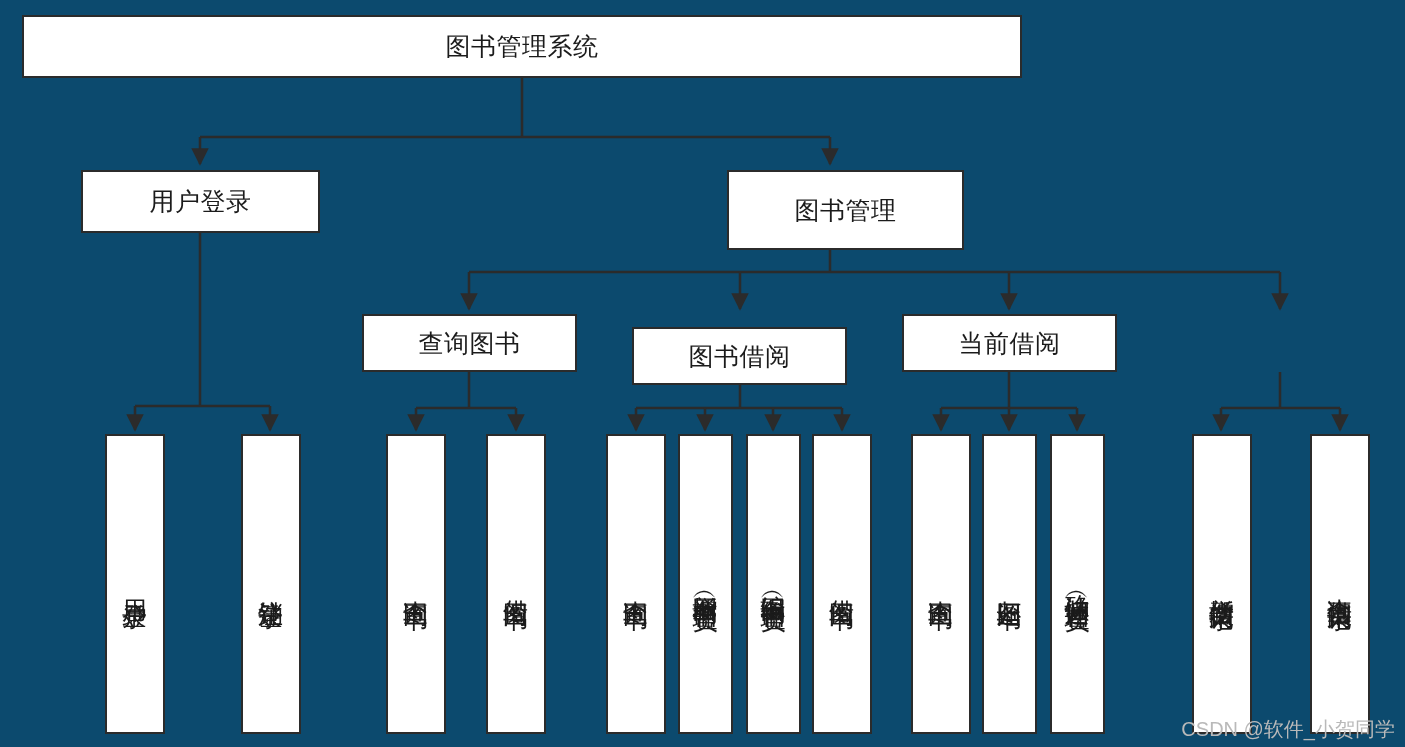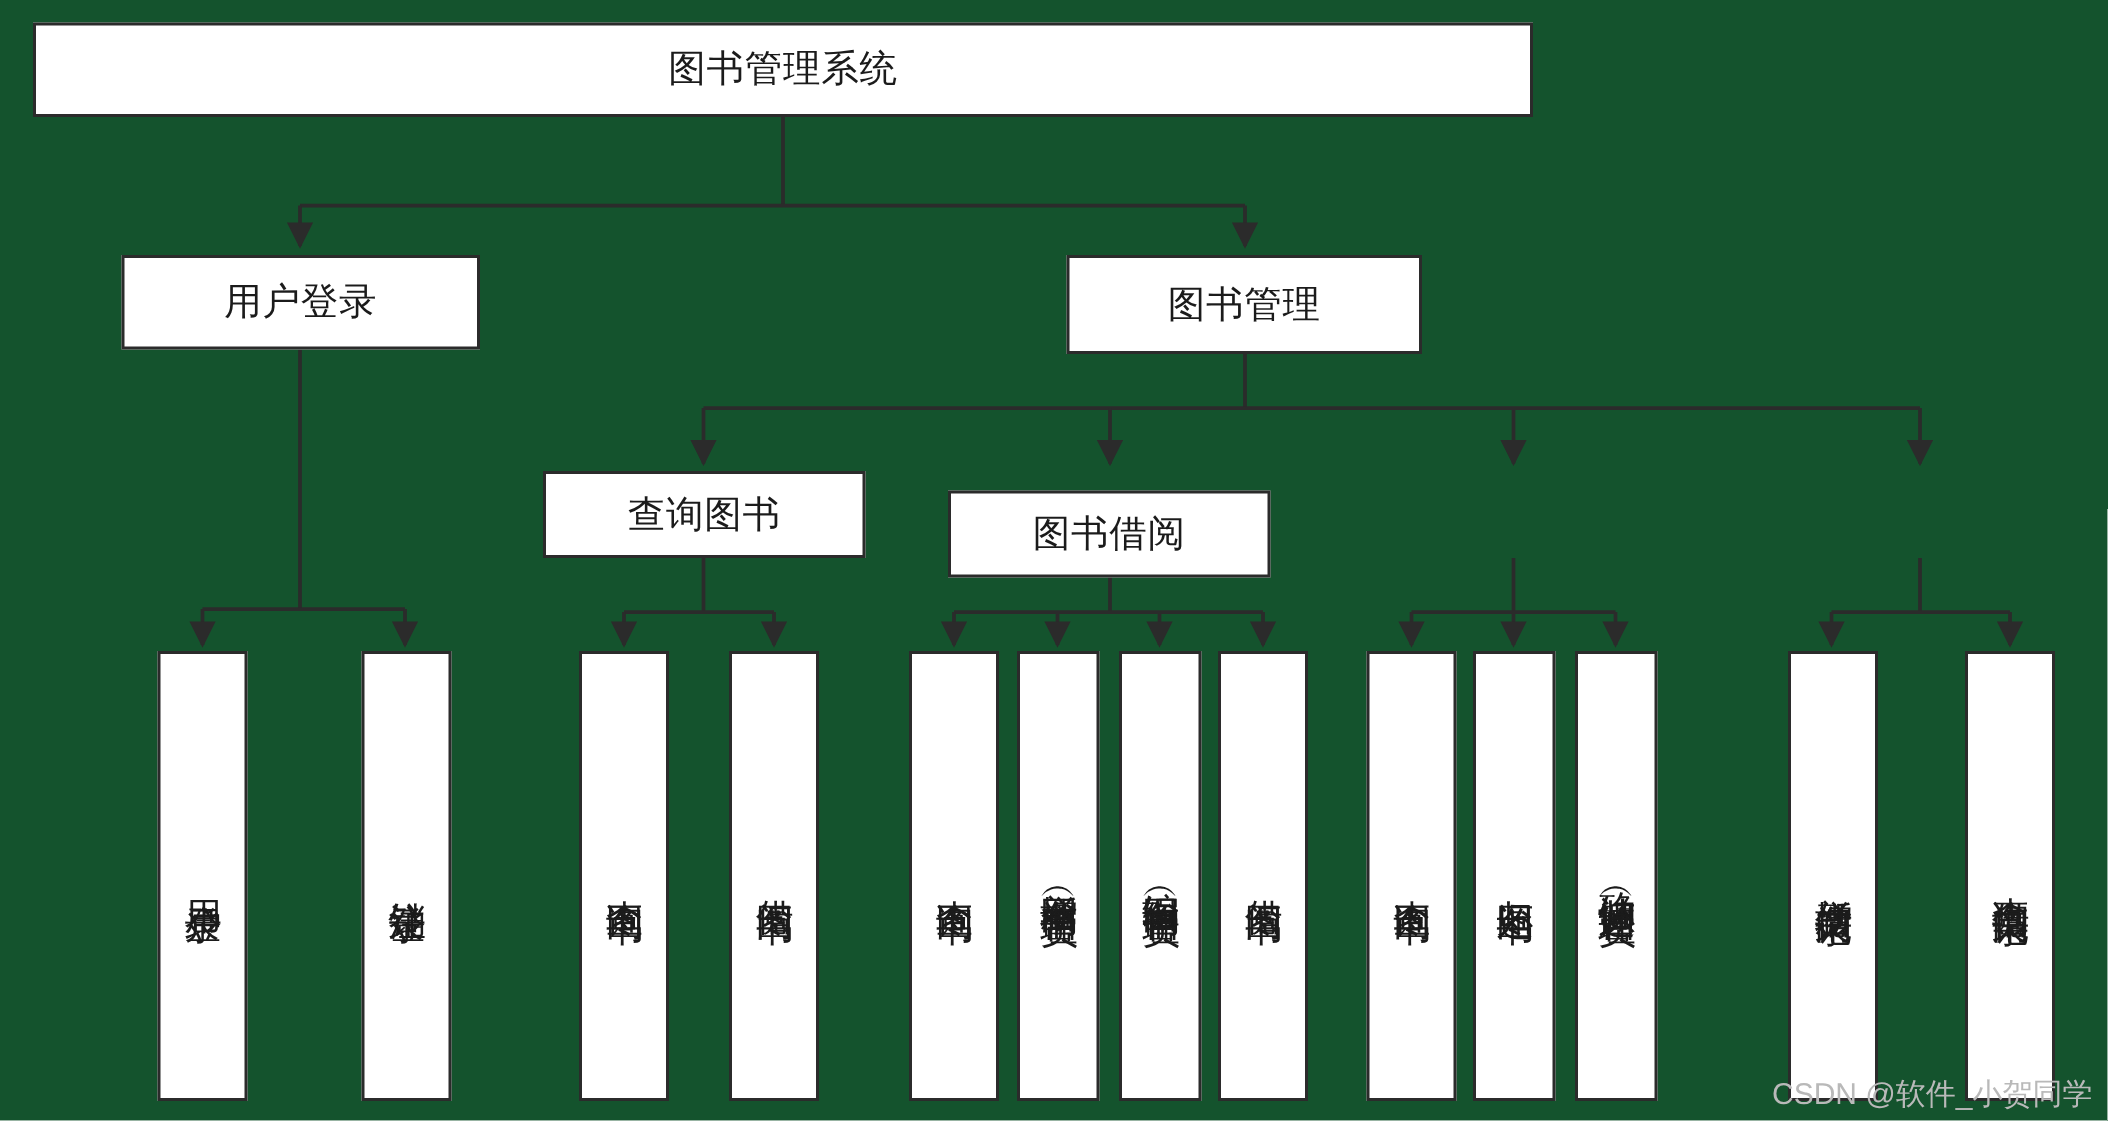--- a/index.html
+++ b/index.html
@@ -8,21 +8,21 @@
     padding: 0;
     background: #ffffff;
   }
   body {
     font-family: "Liberation Sans", "DejaVu Sans", sans-serif;
   }
   #diagram-canvas {
     position: relative;
     width: 1405px;
     height: 747px;
-    background: #14532d;
+    background: #0c4a6e;
     overflow: hidden;
   }
   #edge-layer {
     position: absolute;
     left: 0;
     top: 0;
     width: 1405px;
     height: 747px;
     pointer-events: none;
   }
@@ -131,32 +131,35 @@
   </svg>
 
   <div class="node root horiz" style="left:22px; top:15px; width:1000px; height:63px;">
     <span class="node-label">图书管理系统</span>
   </div>
 
   <div class="node horiz" style="left:81px; top:170px; width:239px; height:63px;">
     <span class="node-label">用户登录</span>
   </div>
 
-  <div class="node horiz" style="left:711px; top:170px; width:237px; height:66px;">
+  <div class="node horiz" style="left:727px; top:170px; width:237px; height:80px;">
     <span class="node-label">图书管理</span>
   </div>
 
   <div class="node horiz" style="left:362px; top:314px; width:215px; height:58px;">
     <span class="node-label">查询图书</span>
   </div>
 
   <div class="node horiz" style="left:632px; top:327px; width:215px; height:58px;">
     <span class="node-label">图书借阅</span>
   </div>
 
+  <div class="node horiz" style="left:902px; top:314px; width:215px; height:58px;">
+    <span class="node-label">当前借阅</span>
+  </div>
 
 
   <div class="node vert" style="left:105px; top:434px; width:60px; height:300px;">
     <span class="node-label">用户登录</span>
   </div>
 
   <div class="node vert" style="left:241px; top:434px; width:60px; height:300px;">
     <span class="node-label">注销登录</span>
   </div>
 

